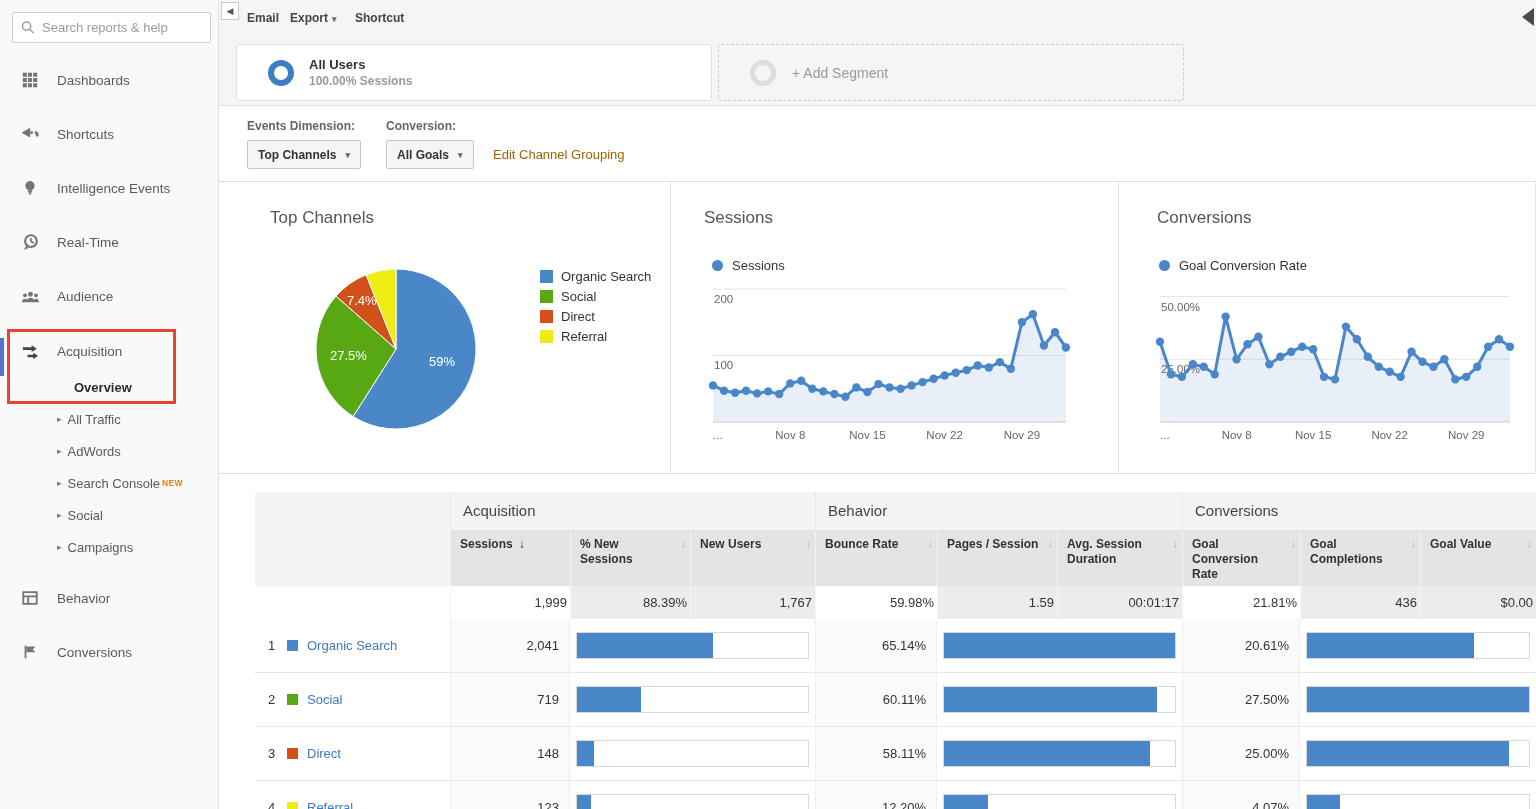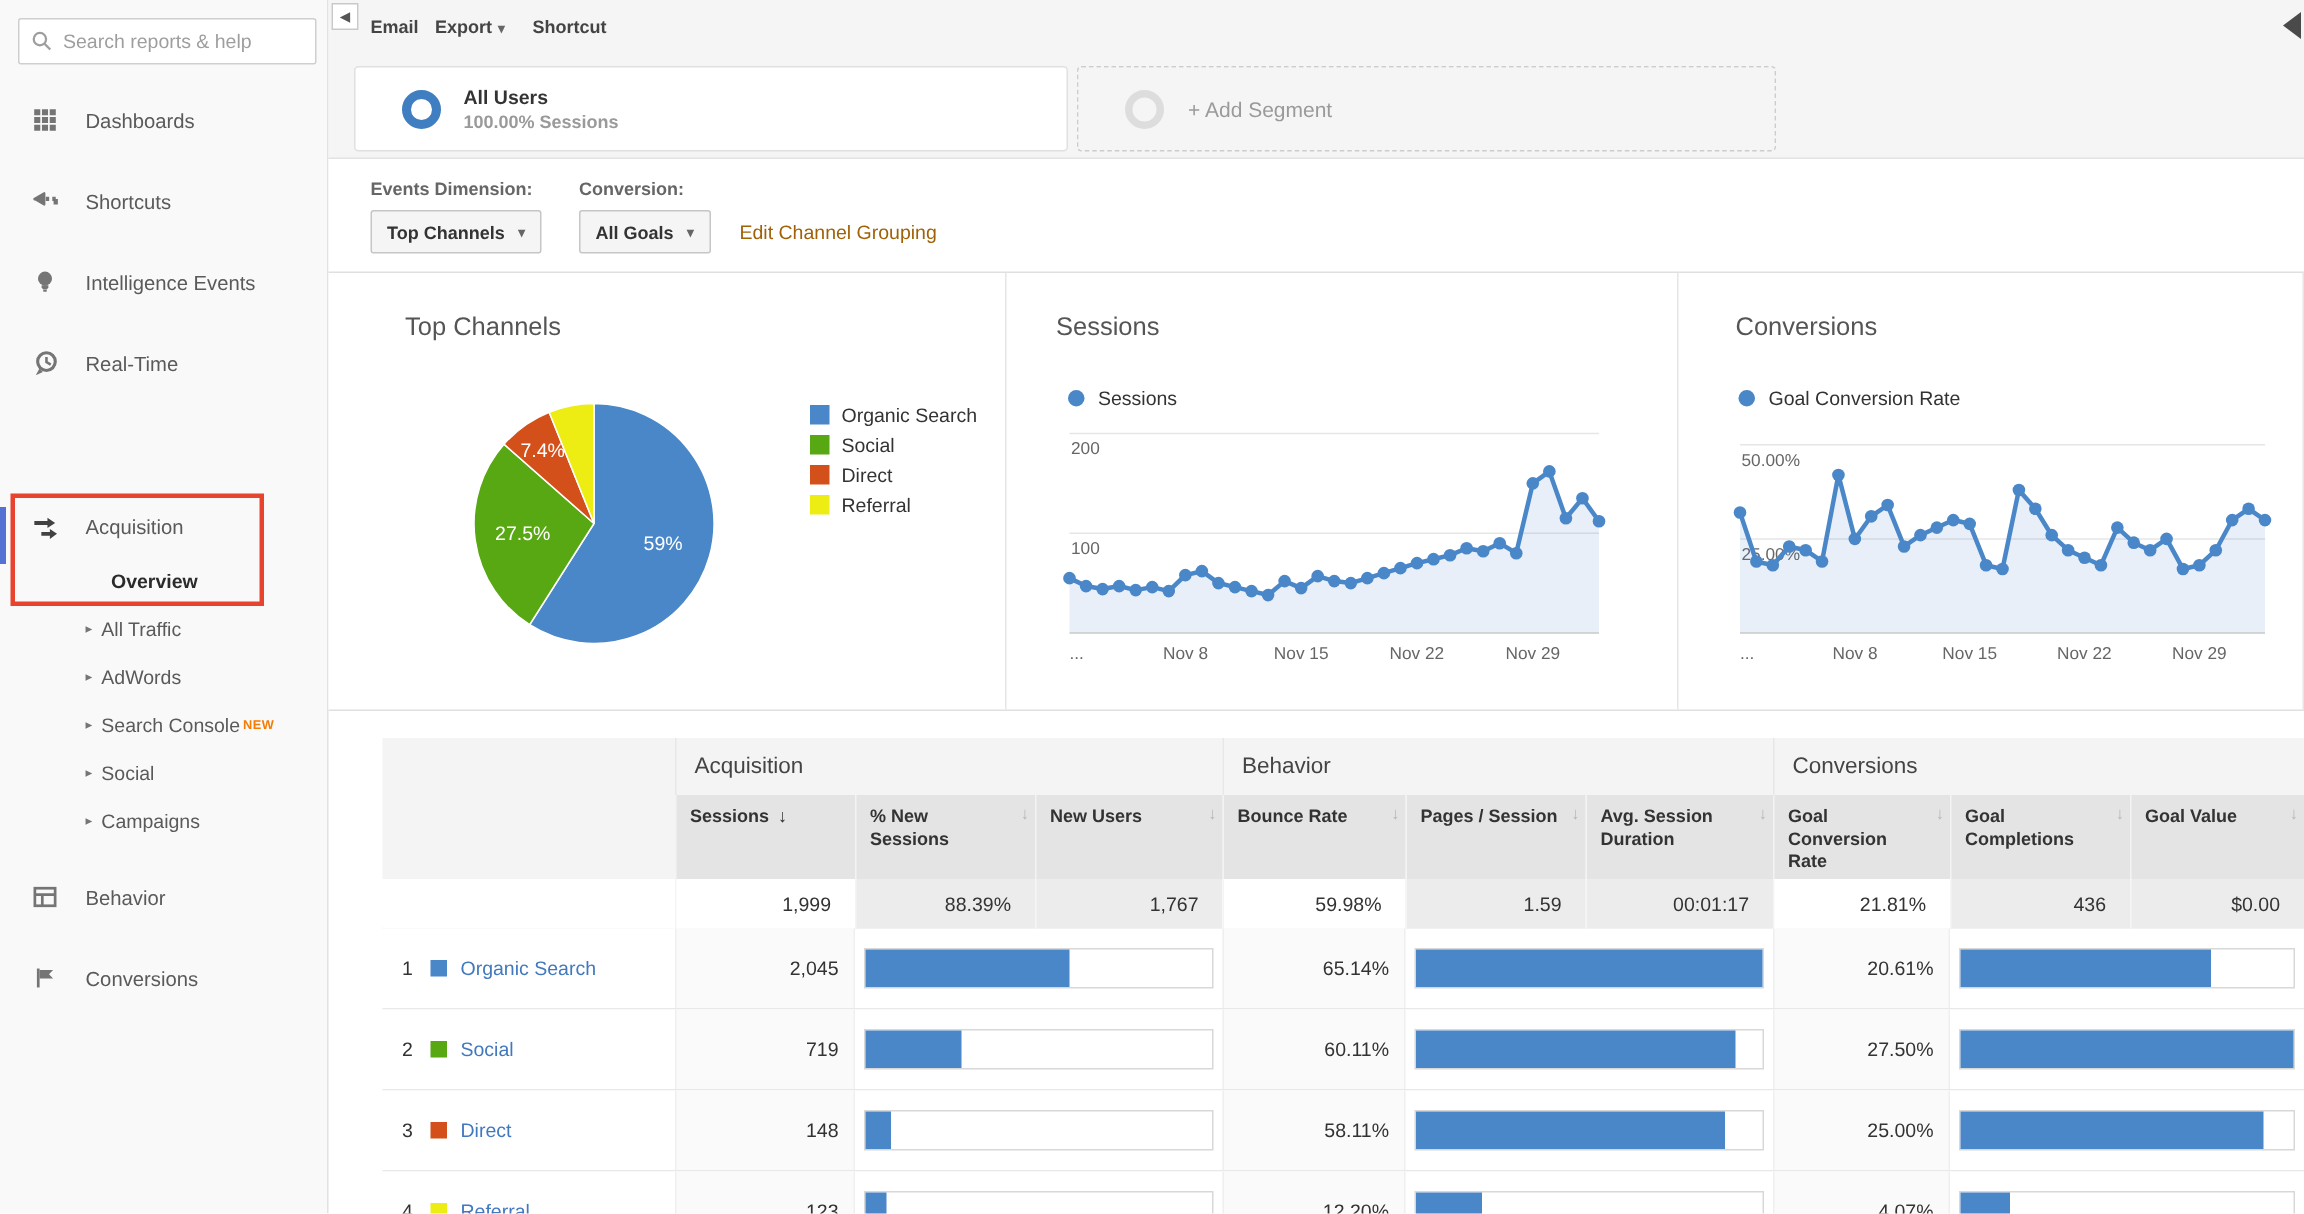--- a/index.html
+++ b/index.html
@@ -60,21 +60,21 @@
   .tablewrap { position:absolute; left:255px; top:492px; width:1281px; }
   .tg-group { display:grid; grid-template-columns:195px 365px 367px 354px; height:38px; }
   .tg-group > div { background:#f4f4f4; font-size:15px; color:#444; line-height:38px; padding-left:12px; border-left:1px solid #e7e7e7; }
   .tg-group > div:first-child { border-left:none; }
   .tg-head { display:grid; grid-template-columns:195px 120px 120px 125px 122px 120px 125px 118px 120px 116px; }
   .tg-head > div { background:#e4e4e4; border-left:1px solid #f3f3f3; font-size:12px; font-weight:bold; color:#333; padding:7px 16px 4px 9px; position:relative; line-height:1.25; min-height:44px; cursor:pointer; }
   .tg-head > div:first-child { background:#f4f4f4; border-left:none; cursor:default; }
   .sort-main { color:#333; font-size:12px; margin-left:6px; }
   .sort-sec { position:absolute; right:4px; top:7px; color:#b5b5b5; font-size:11px; }
   .tg-tot { display:grid; grid-template-columns:195px 120px 120px 125px 122px 120px 125px 118px 120px 116px; height:33px; border-bottom:1px solid #e0e0e0; }
-  .tg-tot > div { font-size:13px; color:#333; text-align:right; line-height:33px; padding-right:16px; background:#ececec; border-left:1px solid #f5f5f5; }
+  .tg-tot > div { font-size:13px; color:#333; text-align:right; line-height:33px; padding-right:3px; background:#ececec; border-left:1px solid #f5f5f5; }
   .tg-tot > div.wht { background:#fff; }
   .tg-tot > div:first-child { background:#fff; border-left:none; }
   .trow { display:grid; grid-template-columns:195px 120px 245px 122px 245px 118px 236px; height:54px; border-bottom:1px solid #e8e8e8; background:#fff; }
   .td-ch { display:flex; align-items:center; padding-left:13px; }
   .td-rank { font-size:13px; color:#333; width:10px; }
   .td-sq { width:11px; height:11px; margin:0 9px 0 9px; flex:0 0 auto; }
   .td-link { font-size:13px; color:#4178be; cursor:pointer; white-space:nowrap; }
   .td-num { font-size:13px; color:#333; text-align:right; line-height:53px; padding-right:10px; background:#fafafa; border-left:1px solid #efefef; border-right:1px solid #efefef; }
   .td-bar { display:flex; align-items:center; padding:0 6px; }
   .barbox { width:100%; height:27px; border:1px solid #d8d8d8; background:#fff; }
@@ -123,20 +123,31 @@
   </div>
   <div class="s-item" style="top:229px">
     <span class="s-ico">
         <svg width="19" height="19" viewBox="0 0 20 20">
           <circle cx="10.5" cy="8.5" r="6.2" fill="none" stroke="#757575" stroke-width="2.2"></circle>
           <path d="M10.5 5.2v3.6l3 1.8" fill="none" stroke="#757575" stroke-width="1.8"></path>
           <path d="M5.5 13.5L3 18l5-2.2z" fill="#757575"></path>
         </svg>
       </span>
     <span class="s-lbl">Real-Time</span>
+  </div>
+  <div class="s-item" style="top:283px">
+    <span class="s-ico">
+        <svg width="19" height="19" viewBox="0 0 20 20" fill="#757575">
+          <circle cx="4.2" cy="8.8" r="2"></circle>
+          <circle cx="15.8" cy="8.8" r="2"></circle>
+          <circle cx="10" cy="7.6" r="2.6"></circle>
+          <path d="M1 16c0-2.3 1.4-3.6 3.2-3.6 1 0 1.8.4 2.4 1.1C7.3 12 8.5 11.2 10 11.2s2.7.8 3.4 2.3c.6-.7 1.4-1.1 2.4-1.1 1.8 0 3.2 1.3 3.2 3.6z"></path>
+        </svg>
+      </span>
+    <span class="s-lbl">Audience</span>
   </div>
   <div class="s-item" style="top:338px">
     <span class="s-ico">
         <svg width="19" height="19" viewBox="0 0 20 20" fill="#424242">
           <path d="M2 5.6h9.2V3.4L16.6 7l-5.4 3.6V8.4H2z"></path>
           <path d="M8.4 12.2h6V10l5 3.4-5 3.6v-2.2h-6z" transform="translate(-1.5 1.2)"></path>
         </svg>
       </span>
     <span class="s-lbl">Acquisition</span>
   </div>
@@ -398,21 +409,21 @@
       <div>436</div>
       <div>$0.00</div>
     </div>
   <div id="table-body">
       <div class="trow">
         <div class="td-ch">
          <span class="td-rank">1</span>
          <span class="td-sq" style="background:#4a87c9"></span>
          <span class="td-link">Organic Search</span>
        </div>
-       <div class="td-num">2,045</div>
+       <div class="td-num">2,041</div>
        <div class="td-bar">
           <div class="barbox">
             <div class="barfill" style="width:59%"></div>
           </div>
         </div>
        <div class="td-num">65.14%</div>
        <div class="td-bar">
           <div class="barbox">
             <div class="barfill" style="width:100%"></div>
           </div>

